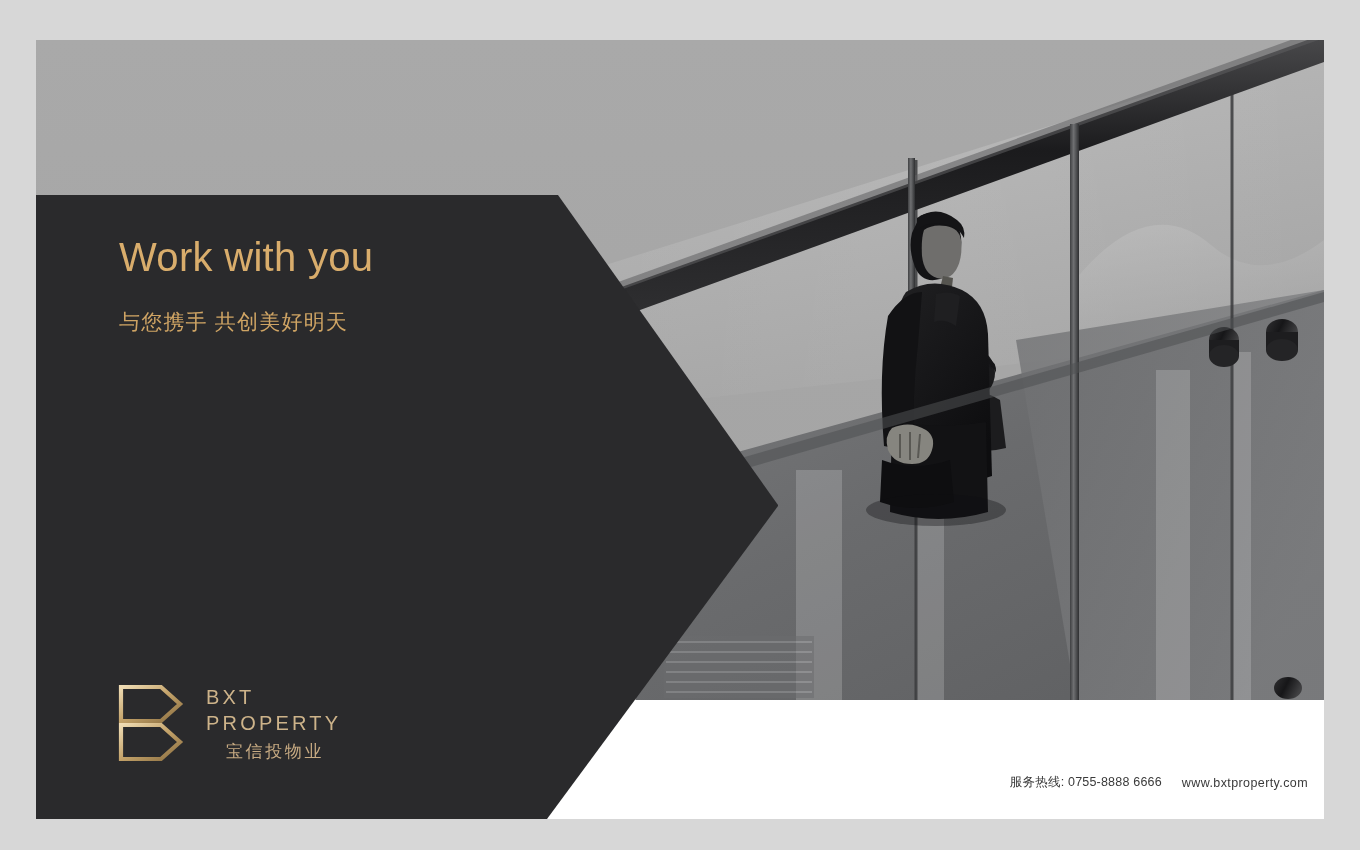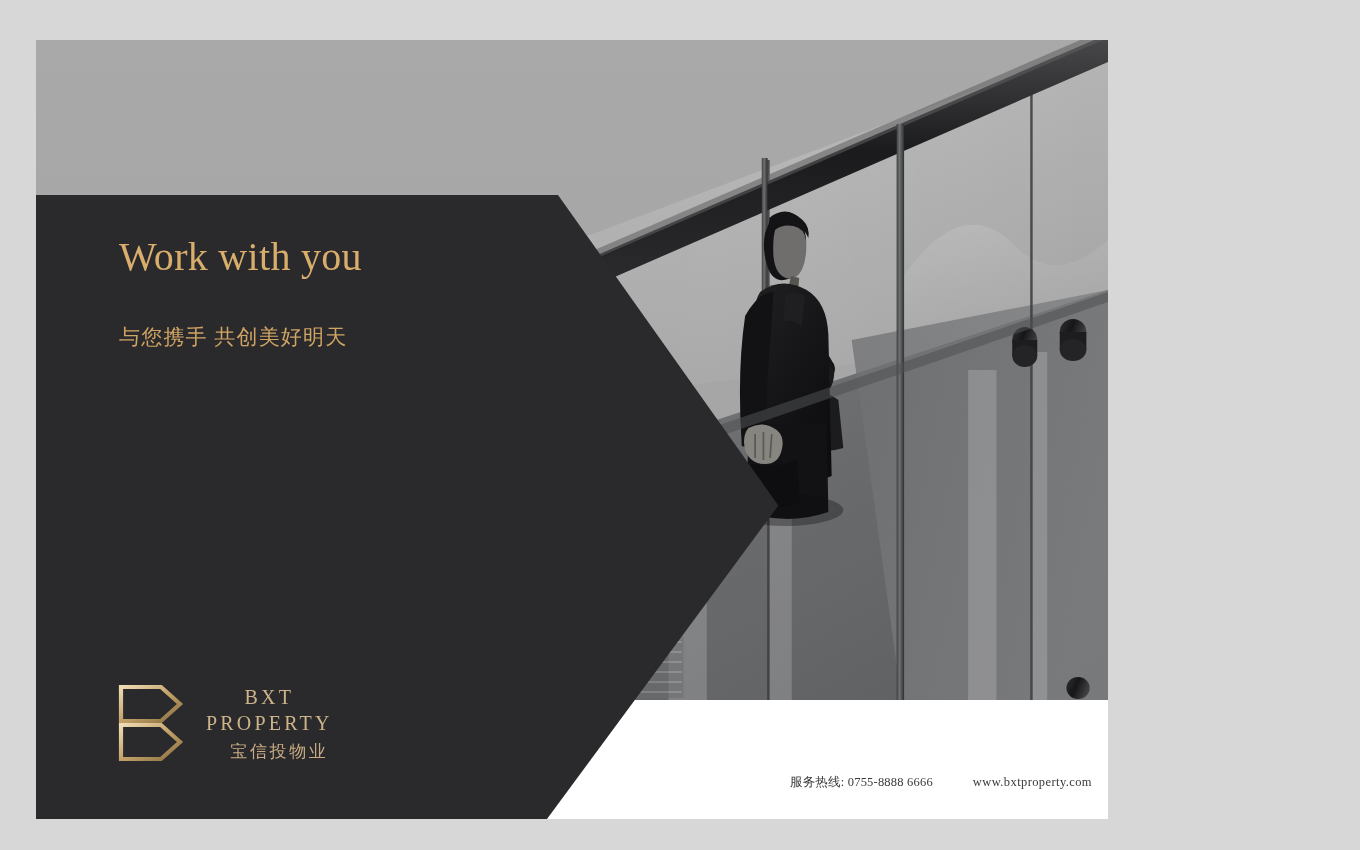--- a/index.html
+++ b/index.html
@@ -9,24 +9,23 @@
     background:#d7d7d7;
     font-family:"Liberation Sans", sans-serif;
     overflow:hidden;
   }
   #stage { position:relative; width:1360px; height:850px; }
 
   
   #slide {
     position:absolute;
     left:36px; top:40px;
-    width:1072px; height:779px;
+    width:1288px; height:779px;
     background:#ffffff;
     overflow:hidden;
-    font-family:Liberation Serif, serif;
   }
 
   
   #photo { position:absolute; inset:0 0 119px 0; overflow:hidden; background:#a8a8a8; }
   #photo svg { display:block; width:100%; height:100%; }
 
   
   #chevron {
     position:absolute; left:0; top:155px;
     width:760px; height:624px;
@@ -38,50 +37,50 @@
   #copy { position:absolute; left:83px; top:193px; width:560px; }
   .headline {
     color:#d9ad6c;
     font-size:40px;
     font-weight:300;
     line-height:1.22;
     letter-spacing:0.3px;
     white-space:nowrap;
   }
   .subline {
-    margin-top:41px;
+    margin-top:26px;
     color:#cfa464;
     font-size:21px;
     font-weight:400;
     letter-spacing:1.2px;
   }
 
   
   #logo { position:absolute; left:81px; top:643px; display:flex; align-items:center; gap:22px; }
   #logo-mark { width:67px; height:80px; flex:none; }
-  #logo-text { padding-top:2px;text-align:center; }
+  #logo-text { padding-top:2px; }
   .brand-line {
     color:#cdb38a;
     font-size:20px;
     font-weight:400;
     letter-spacing:3.2px;
     line-height:1.26;
   }
   .brand-cn {
     margin-top:4px;
     color:#c8ab83;
     font-size:17px;
     letter-spacing:2.6px;
     margin-left:20px;
   }
 
   
   #footer {
     position:absolute; right:16px; bottom:28px;
-    display:flex; align-items:center; gap:40px;
+    display:flex; align-items:center; gap:20px;
     color:#3a3a3a; font-size:12.5px; letter-spacing:0.4px;
   }
   #footer .hotline { letter-spacing:0.2px; }
 </style>
 </head>
 <body>
 
 <div id="stage">
 
   <div id="slide">

